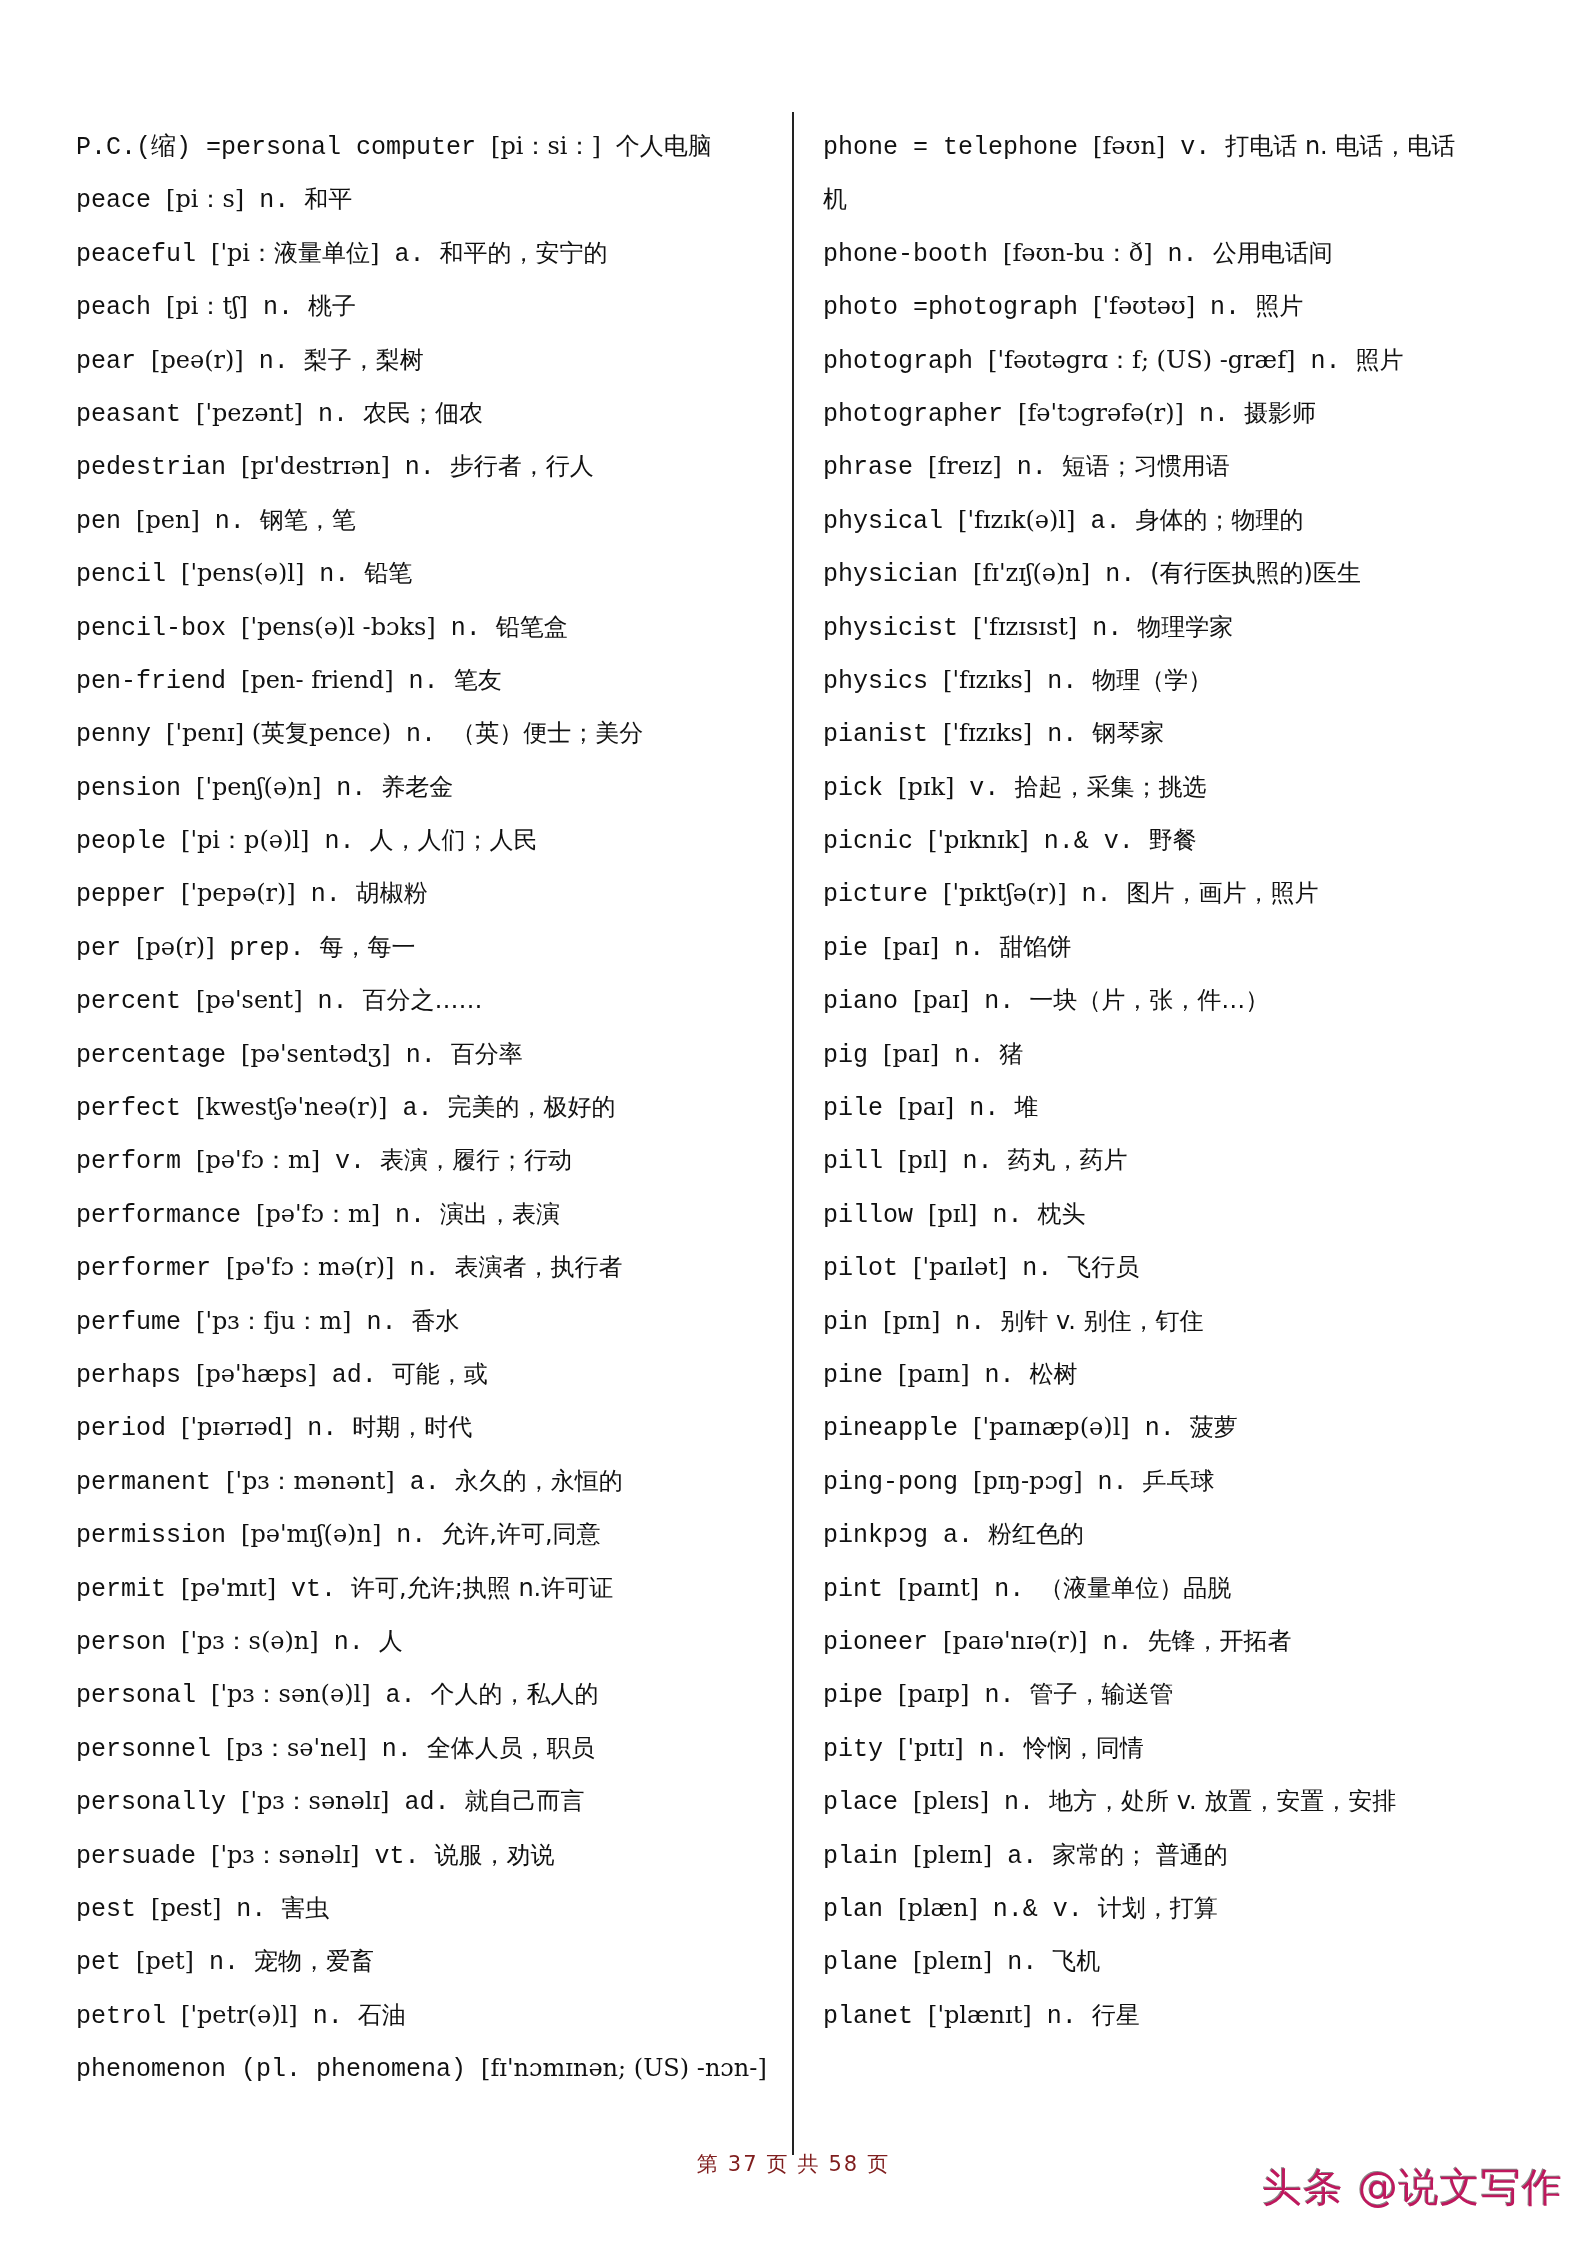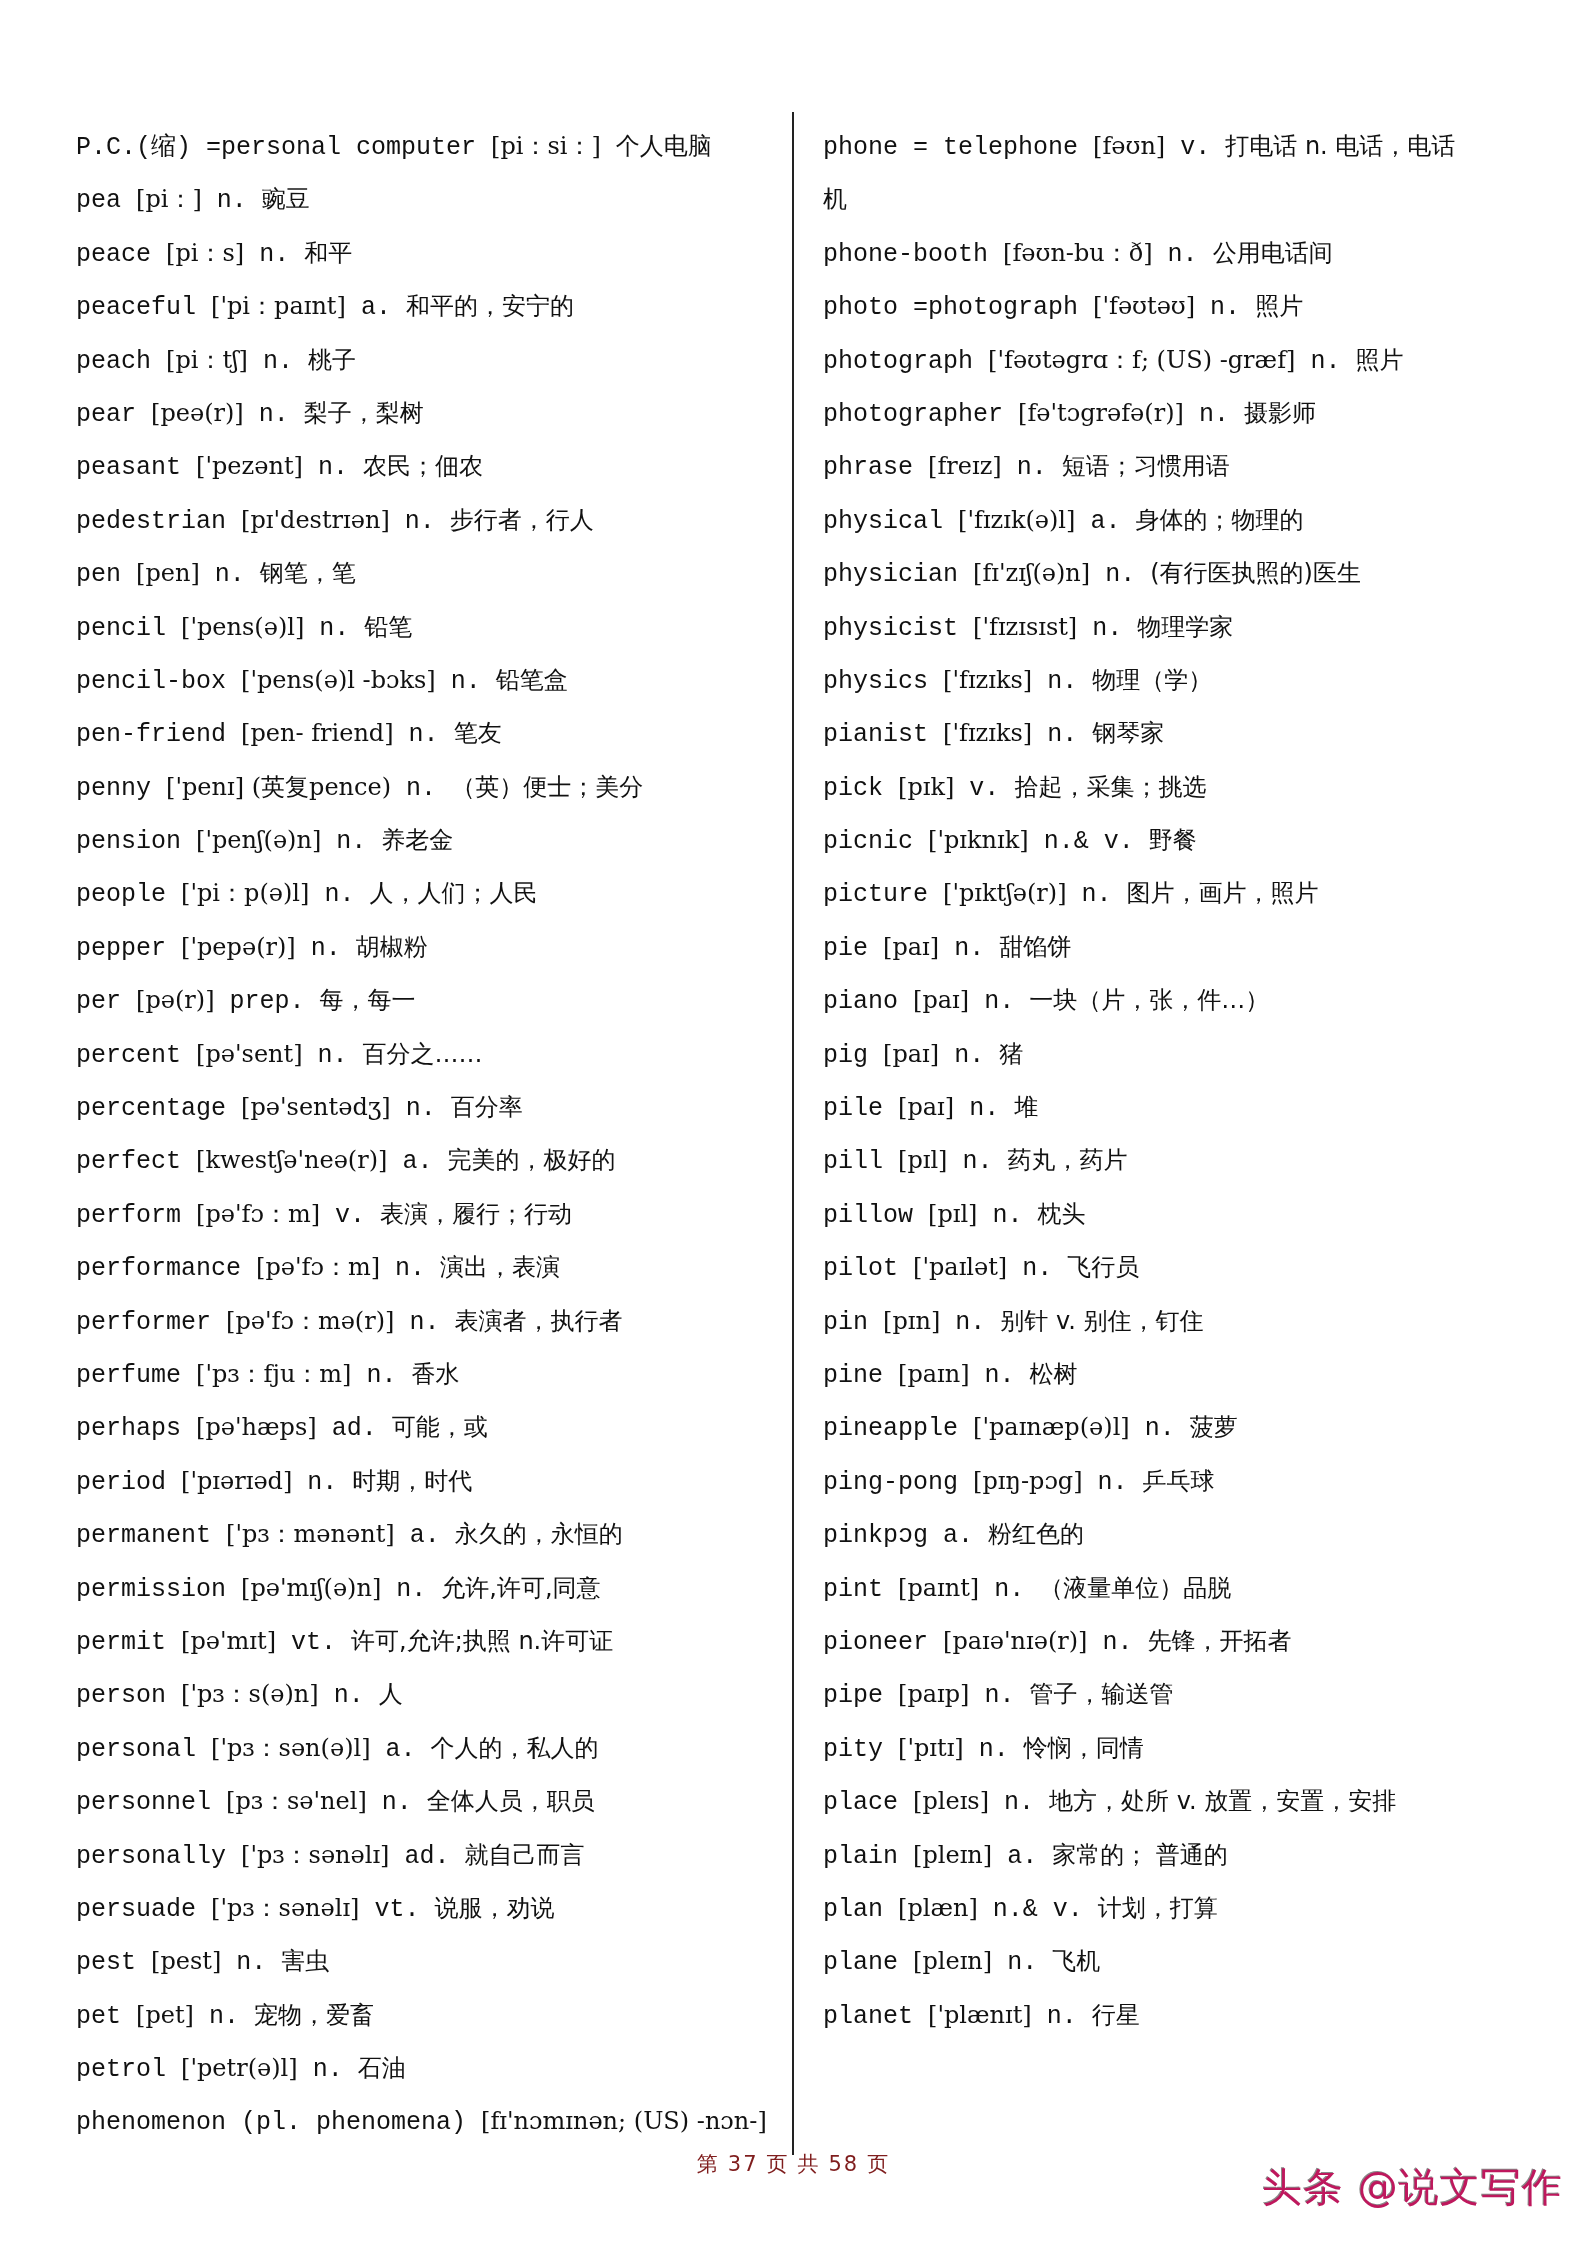--- a/index.html
+++ b/index.html
@@ -80,23 +80,22 @@
       text-shadow: 1px 1px 0 #ffffff, -1px -1px 0 #888888;
       white-space: nowrap;
     }
   </style>
 </head>
 <body>
 
 <div class="page">
   <ul class="column col-left" id="col-left">
       <li class="entry"><span class="word">P.C.(缩) =personal computer</span> <span class="ipa">[pi：si：]</span> <span class="pos"></span> <span class="meaning">个人电脑</span></li>
-      <li class="entry"><span class="word">pea</span> <span class="ipa">[pi：]</span> <span class="pos">n.</span> <span class="meaning">豌豆</span></li>
       <li class="entry"><span class="word">peace</span> <span class="ipa"> [pi：s]</span> <span class="pos">n.</span> <span class="meaning">和平</span></li>
-      <li class="entry"><span class="word">peaceful</span> <span class="ipa"> ['pi：paɪnt]</span> <span class="pos">a.</span> <span class="meaning">和平的，安宁的</span></li>
+      <li class="entry"><span class="word">peaceful</span> <span class="ipa"> ['pi：液量单位]</span> <span class="pos">a.</span> <span class="meaning">和平的，安宁的</span></li>
       <li class="entry"><span class="word">peach</span> <span class="ipa"> [pi：tʃ]</span> <span class="pos">n.</span> <span class="meaning">桃子</span></li>
       <li class="entry"><span class="word">pear</span> <span class="ipa">[peə(r)]</span> <span class="pos">n.</span> <span class="meaning">梨子，梨树</span></li>
       <li class="entry"><span class="word">peasant</span> <span class="ipa">['pezənt]</span> <span class="pos">n.</span> <span class="meaning">农民；佃农</span></li>
       <li class="entry"><span class="word">pedestrian</span> <span class="ipa"> [pɪ'destrɪən]</span> <span class="pos">n.</span> <span class="meaning">步行者，行人</span></li>
       <li class="entry"><span class="word">pen</span> <span class="ipa"> [pen]</span> <span class="pos">n.</span> <span class="meaning">钢笔，笔</span></li>
       <li class="entry"><span class="word">pencil</span> <span class="ipa">['pens(ə)l]</span> <span class="pos">n.</span> <span class="meaning">铅笔</span></li>
       <li class="entry"><span class="word">pencil-box</span> <span class="ipa">['pens(ə)l -bɔks]</span> <span class="pos">n.</span> <span class="meaning">铅笔盒</span></li>
       <li class="entry"><span class="word">pen-friend</span> <span class="ipa">[pen- friend]</span> <span class="pos">n.</span> <span class="meaning">笔友</span></li>
       <li class="entry"><span class="word">penny</span> <span class="ipa">['penɪ] (英复pence)</span> <span class="pos">n.</span> <span class="meaning">（英）便士；美分</span></li>
       <li class="entry"><span class="word">pension</span> <span class="ipa">['penʃ(ə)n]</span> <span class="pos">n.</span> <span class="meaning">养老金</span></li>

